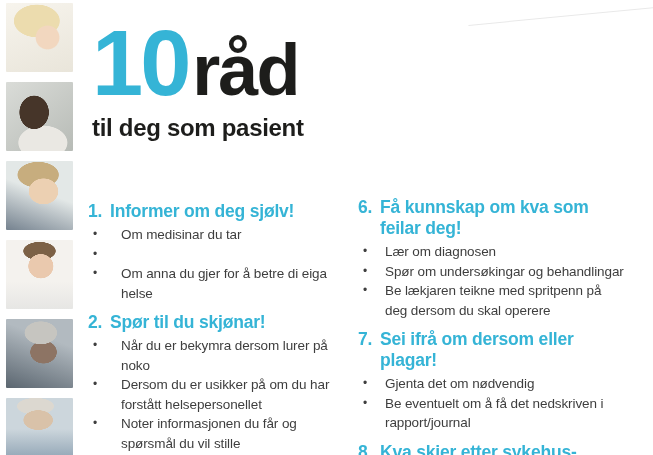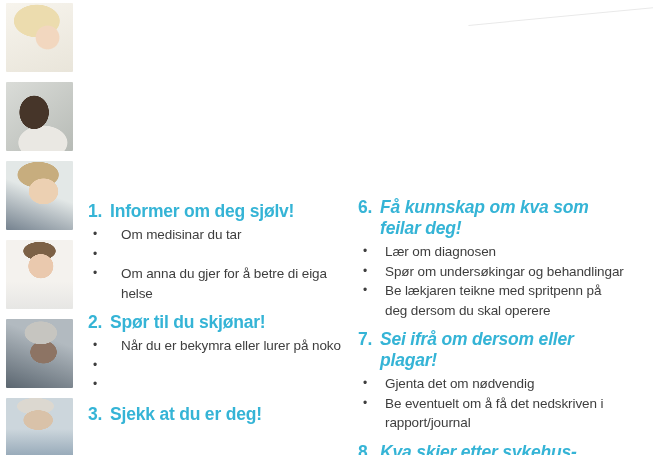--- a/index.html
+++ b/index.html
@@ -55,21 +55,21 @@
   .col { position:absolute; }
   .col-left  { left:88px;  top:201px; width:256px; }
   .col-right { left:358px; top:197px; width:268px; }
 
   .advice { margin-bottom:9px; }
   .advice-title { display:flex; font-weight:700; font-size:17.5px;
                   line-height:21px; letter-spacing:-0.2px;
                   color:var(--accent,#35b4d6); margin-bottom:3px; }
   .advice-title .num { flex:0 0 22px; }
   .col-left  .advice-title .ttl { max-width:230px; }
-  .col-right .advice-title .ttl { max-width:230px;font-style:italic; }
+  .col-right .advice-title .ttl { max-width:230px; }
 
   .bullets { list-style:none; margin:0; padding:0; }
   .bullets li { display:flex; font-size:13.5px; line-height:19.5px;
                 color:var(--body-text,#3e3e3e); letter-spacing:-0.1px; }
   .bullets .dot { flex:0 0 22px; padding-left:5px; font-size:12px; }
   .col-left  .bullets .btxt { max-width:232px;margin-left:6px; }
   .col-right .bullets .btxt { max-width:243px; }
 </style>
 </head>
 <body>
@@ -80,20 +80,27 @@
     <div class="photo p1"></div>
     <div class="photo p2"></div>
     <div class="photo p3"></div>
     <div class="photo p4"></div>
     <div class="photo p5"></div>
     <div class="photo p6"></div>
   </div>
 
   <div class="deco-line"></div>
 
+  <header class="header">
+    <div class="title-row">
+      <span class="big-num">10</span>
+      <span class="big-word">råd</span>
+    </div>
+    <div class="subtitle">til deg som pasient</div>
+  </header>
 
   <section class="col col-left">
 
     <div class="advice">
       <div class="advice-title">
         <span class="num">1.</span>
         <span class="ttl">Informer om deg sjølv!</span>
       </div>
       <ul class="bullets">
         <li>
@@ -111,27 +118,29 @@
     </div>
 
     <div class="advice">
       <div class="advice-title">
         <span class="num">2.</span>
         <span class="ttl">Spør til du skjønar!</span>
       </div>
       <ul class="bullets">
         <li>
             <span class="dot">•</span>
-            <span class="btxt">Når du er bekymra eller lurer på noko</span>
-          </li>
-        <li>
-            <span class="dot">•</span>
-          </li>
-        <li>
-            <span class="dot">•</span>
+            <span class="btxt">Når du er bekymra dersom lurer på noko</span>
+          </li>
+        <li>
+            <span class="dot">•</span>
+            <span class="btxt">Dersom du er usikker på om du har forstått helsepersonellet</span>
+          </li>
+        <li>
+            <span class="dot">•</span>
+            <span class="btxt">Noter informasjonen du får og spørsmål du vil stille</span>
           </li>
       </ul>
     </div>
 
     <div class="advice">
       <div class="advice-title">
         <span class="num">3.</span>
         <span class="ttl">Sjekk at du er deg!</span>
       </div>
     </div>

